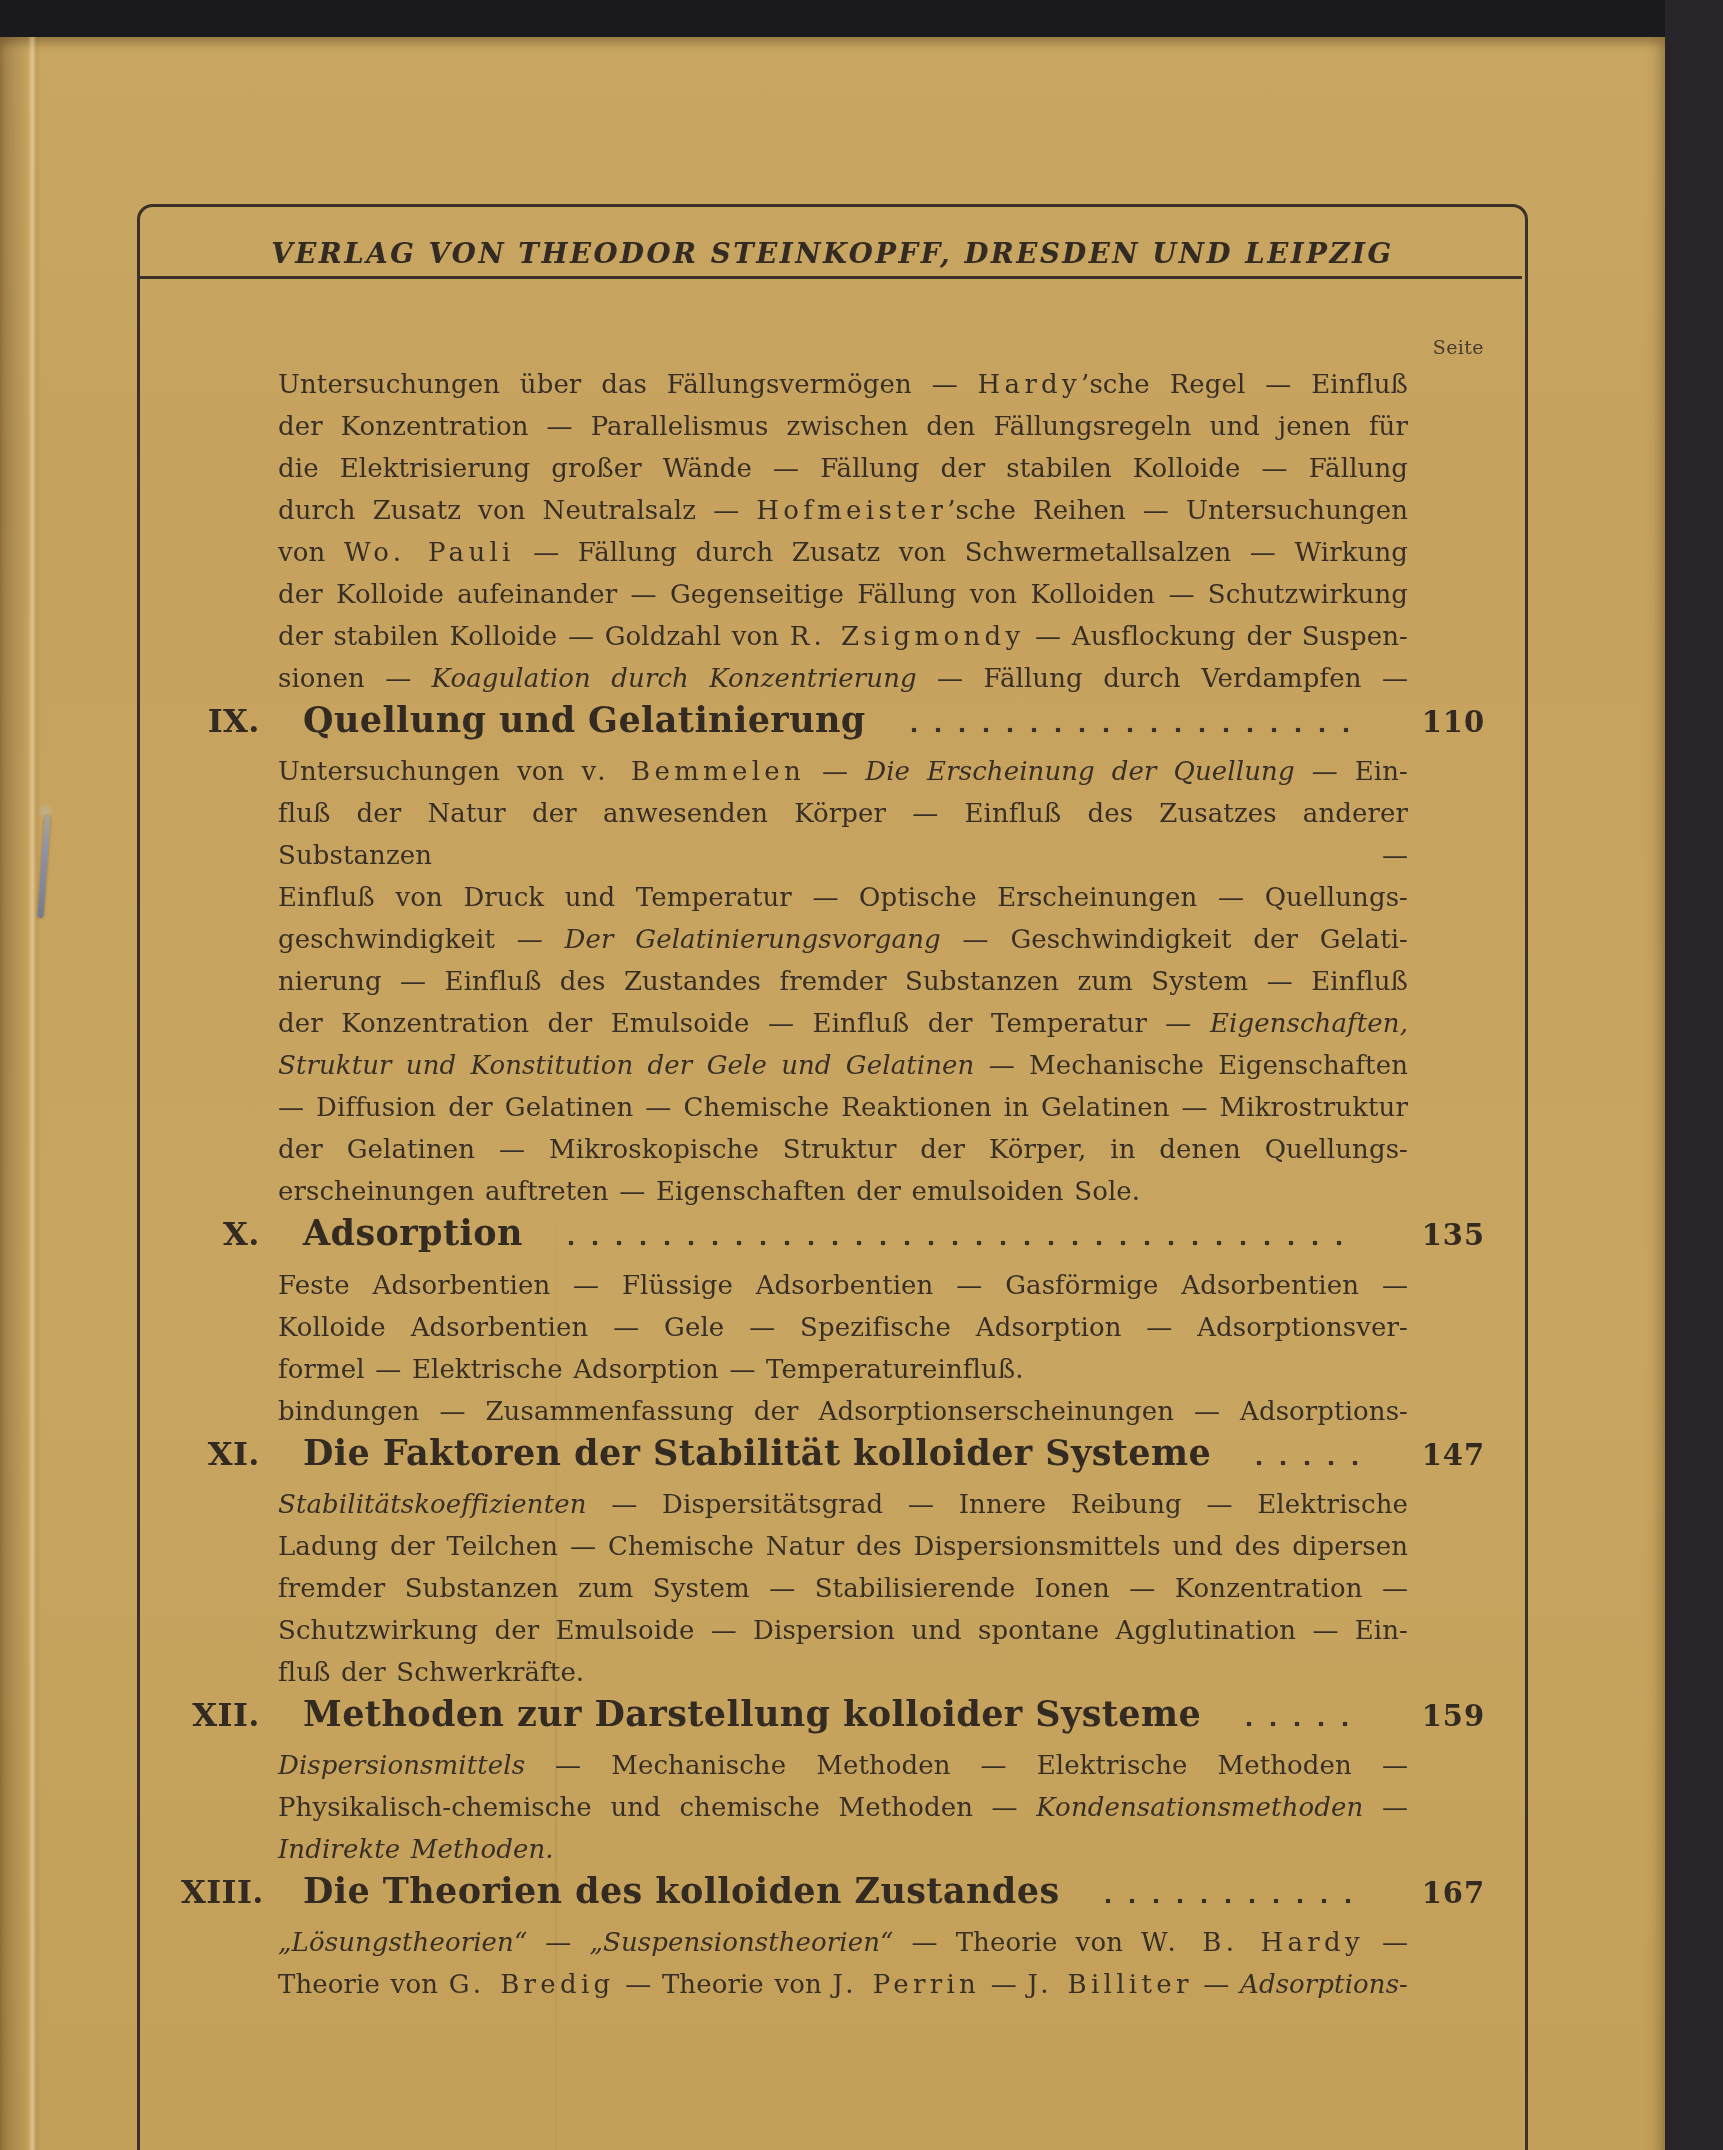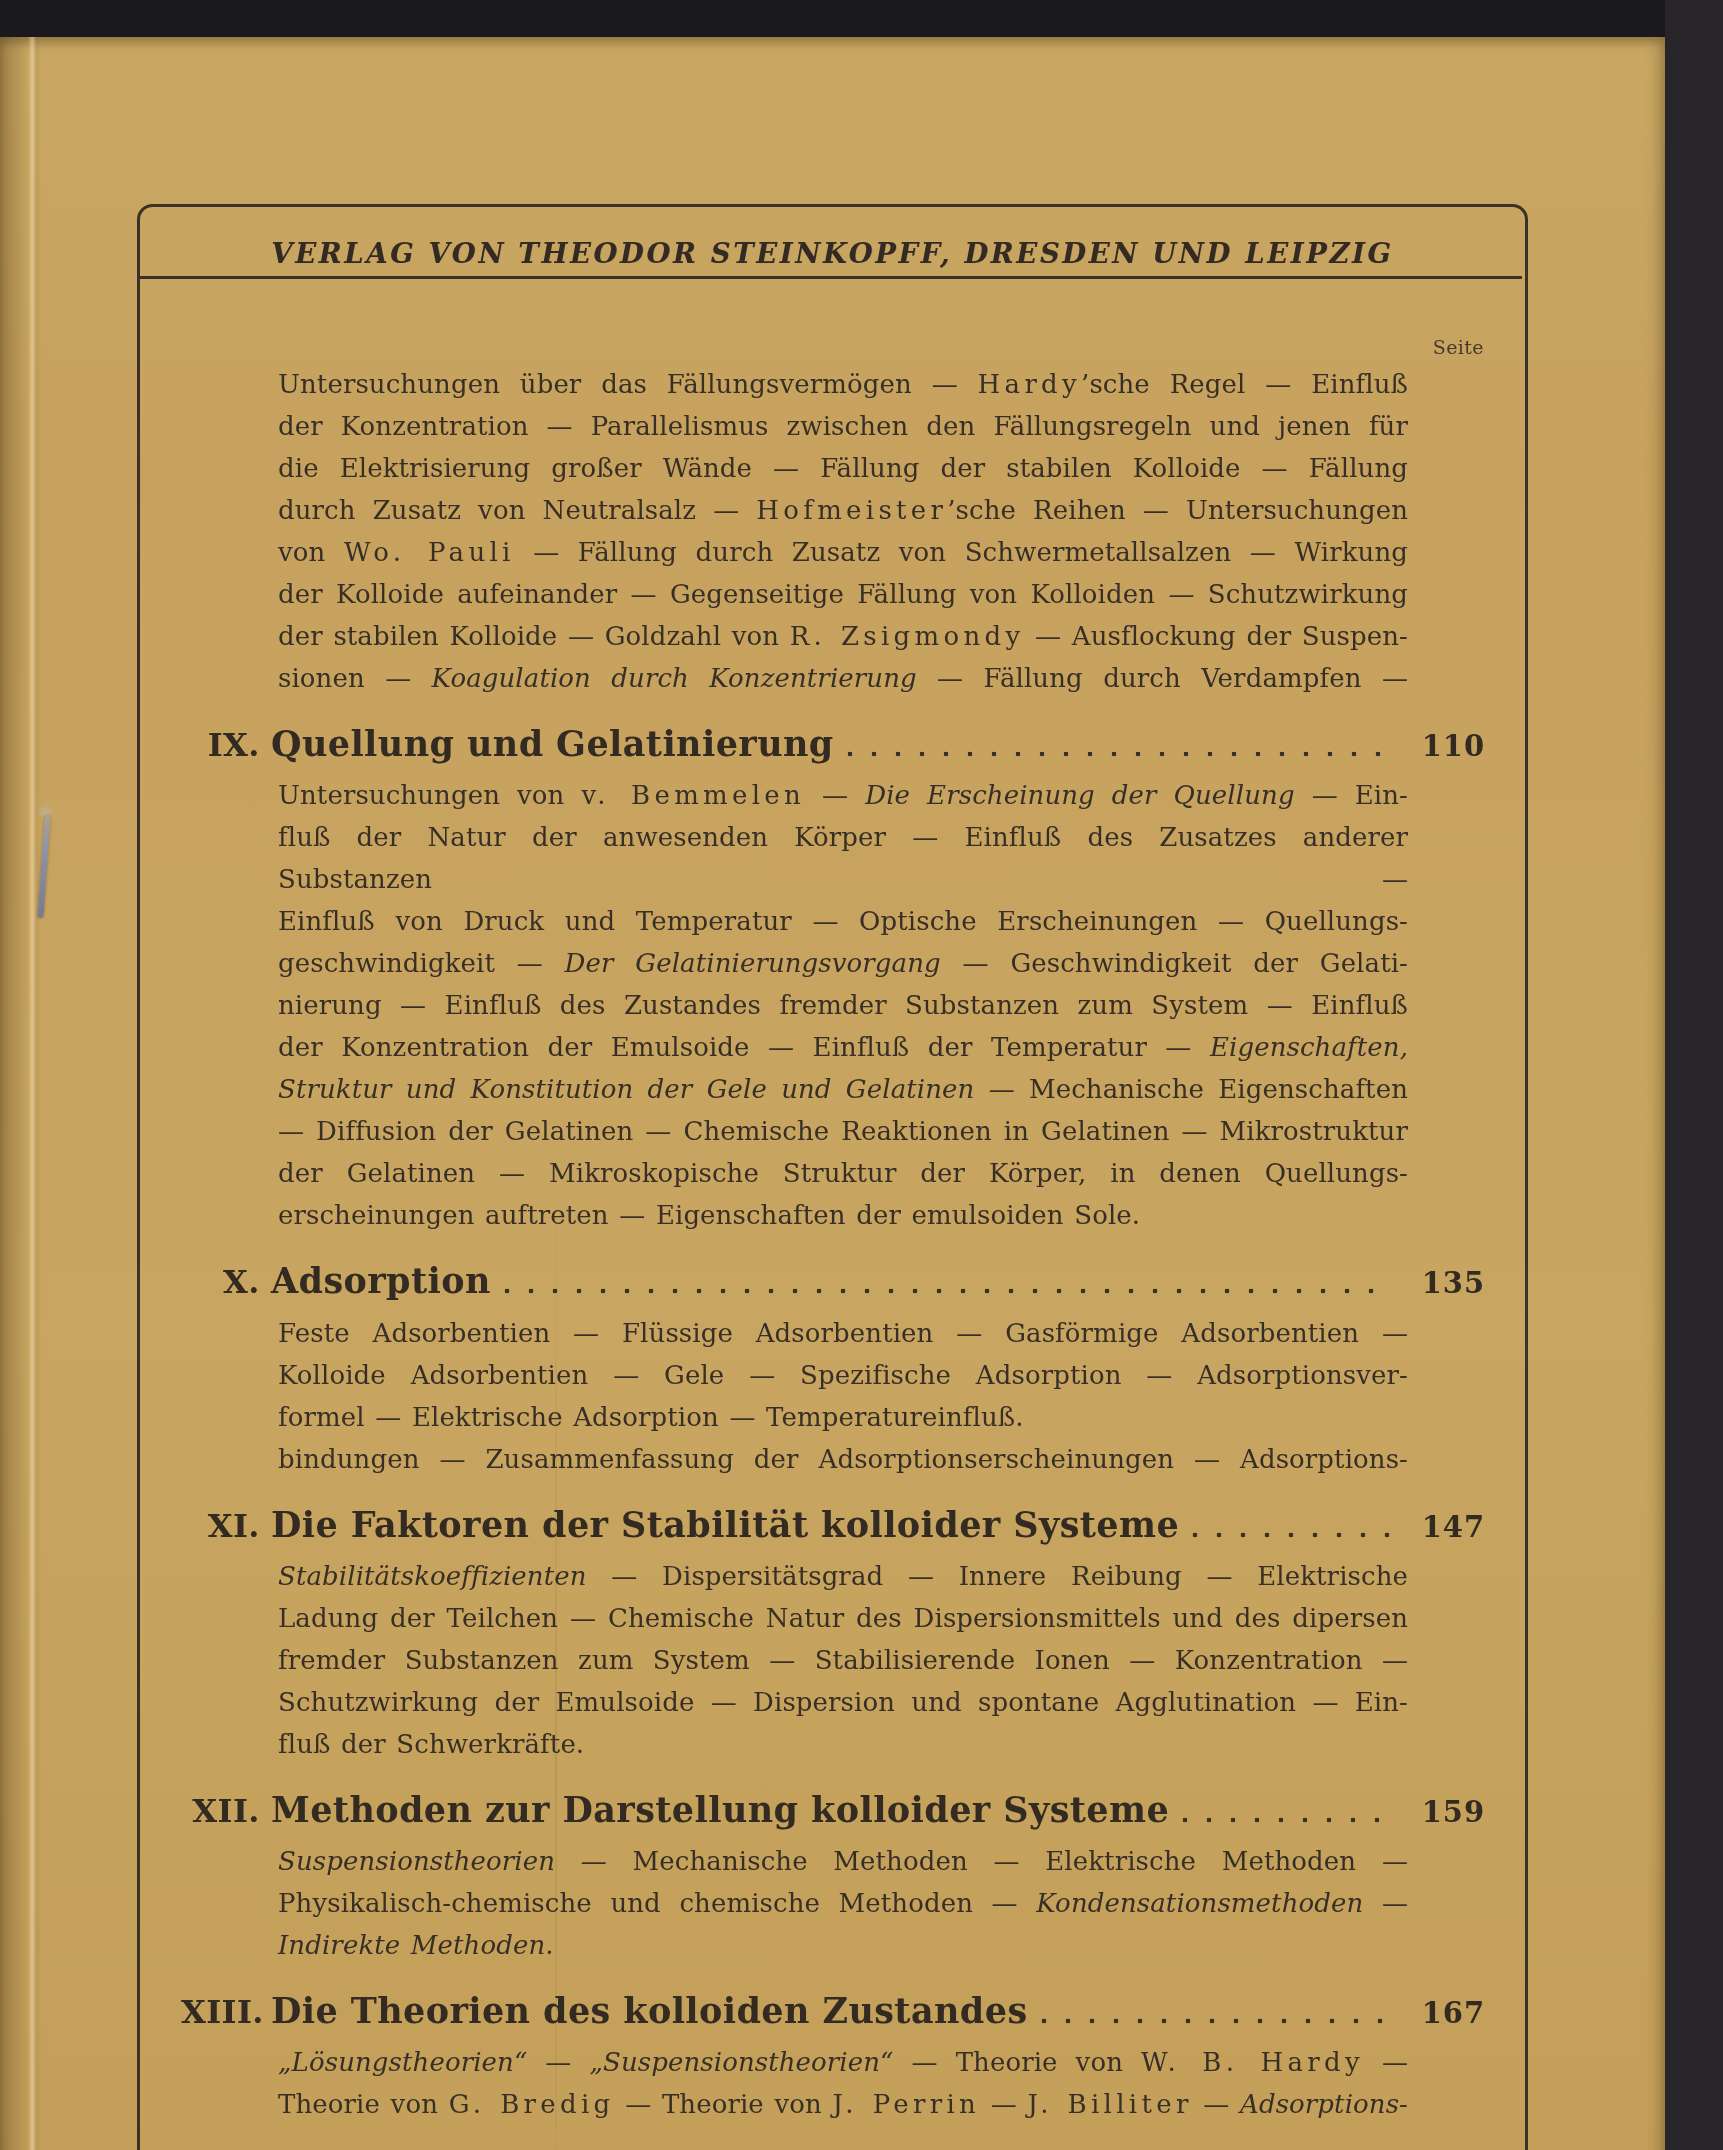--- a/index.html
+++ b/index.html
@@ -34,21 +34,21 @@
           font-size:19px;color:#453b2d;letter-spacing:0.4px;}
 
   .toc{position:absolute;left:181px;top:363px;width:1304px;color:#362e25;}
   .para{margin:10.3px 0 0 97px;width:1130px;font-size:26px;line-height:42px;
         letter-spacing:0.1px;word-spacing:2.2px;color:#372f26;}
   .toc > .para:first-child{margin-top:0;}
   .line{text-align:justify;text-align-last:justify;white-space:normal;}
   .line.lastline{text-align:left;text-align-last:left;}
   .it{font-style:italic;}
   .sp{letter-spacing:4.3px;}
-  .heading{margin-top:24px;display:flex;align-items:baseline;font-weight:bold;color:#332b22;}
+  .heading{display:flex;align-items:baseline;font-weight:bold;color:#332b22;gap:32px;}
   .h-num{width:90px;padding-right:11.2px;box-sizing:border-box;text-align:right;
          font-size:32px;letter-spacing:0.4px;}
   .h-title{font-size:35px;letter-spacing:0.4px;white-space:nowrap;}
   .h-leader{flex:1 1 auto;height:6px;align-self:flex-end;margin:0 16.3px 6.9px 13px;
          background-image:radial-gradient(circle 2.6px at 3px 3px,#3a3128 2.2px,rgba(0,0,0,0) 2.6px);
          background-size:24px 6px;background-repeat:repeat-x;}
   .h-page{width:77px;text-align:right;font-size:29px;font-weight:bold;letter-spacing:0.9px;}
 </style>
 </head>
 <body>
@@ -128,21 +128,21 @@
         <div class="line"><span>Schutzwirkung der Emulsoide — Dispersion und spontane Agglutination — Ein-</span></div>
         <div class="line lastline"><span>fluß der Schwerkräfte.</span></div>
       </div>
       <div class="heading">
         <span class="h-num">XII.</span>
         <span class="h-title">Methoden zur Darstellung kolloider Systeme</span>
         <span class="h-leader"></span>
         <span class="h-page">159</span>
       </div>
       <div class="para">
-        <div class="line"><span class="it ">Suspensionstheorien</span><span> — Mechanische Methoden — Elektrische Methoden —</span></div>
+        <div class="line"><span class="it ">Dispersionsmittels</span><span> — Mechanische Methoden — Elektrische Methoden —</span></div>
         <div class="line"><span>Physikalisch-chemische und chemische Methoden — </span><span class="it ">Kondensationsmethoden</span><span> —</span></div>
         <div class="line lastline"><span class="it ">Indirekte Methoden.</span></div>
       </div>
       <div class="heading">
         <span class="h-num">XIII.</span>
         <span class="h-title">Die Theorien des kolloiden Zustandes</span>
         <span class="h-leader"></span>
         <span class="h-page">167</span>
       </div>
       <div class="para">

